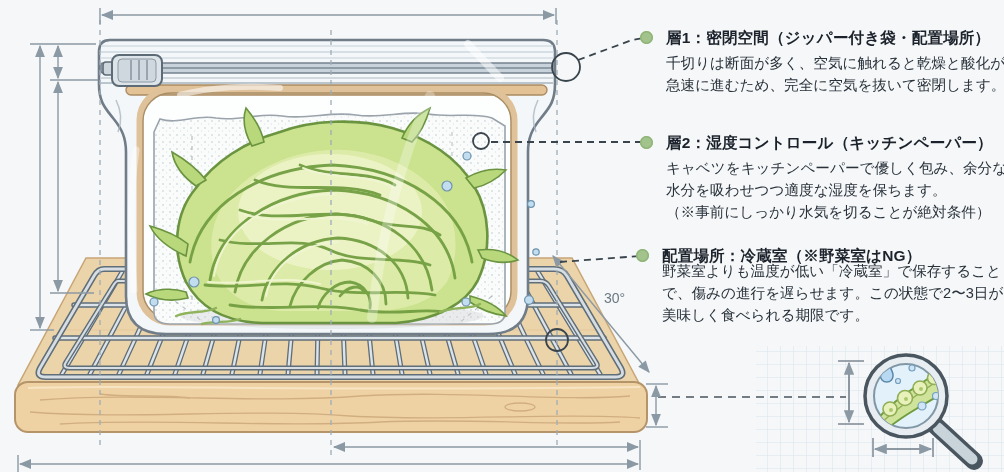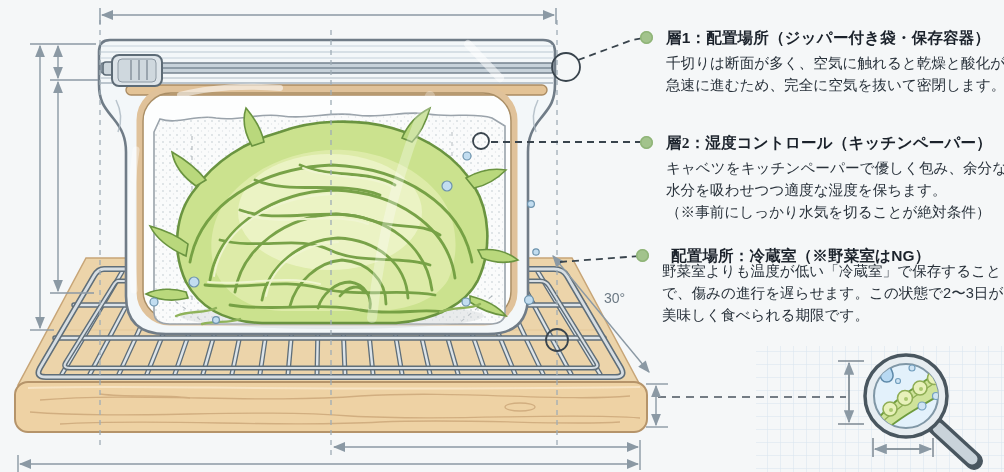--- a/index.html
+++ b/index.html
@@ -315,30 +315,30 @@
     <g stroke-dasharray="7,5">
       <path d="M578,60 L632,40 L644,38"></path>
       <line x1="491" y1="142" x2="644" y2="142"></line>
       <line x1="560" y1="262" x2="640" y2="256"></line>
     </g>
   </g>
 </svg>
 
   <div>
     <span class="bullet" style="left:640px;top:31px;"></span>
-    <div class="ann-title" style="left:666px;top:28px;">層1：配置場所（ジッパー付き袋・保存容器）</div>
+    <div class="ann-title" style="left:666px;top:28px;">層1：密閉空間（ジッパー付き袋・配置場所）</div>
     <div class="ann-body" style="left:666px;top:52px;">千切りは断面が多く、空気に触れると乾燥と酸化が急速に進むため、完全に空気を抜いて密閉します。</div>
   </div>
 
   <div>
     <span class="bullet" style="left:640px;top:136px;"></span>
-    <div class="ann-title" style="left:666px;top:133px;font-family:Liberation Serif, serif;">層2：湿度コントロール（キッチンペーパー）</div>
+    <div class="ann-title" style="left:666px;top:133px;">層2：湿度コントロール（キッチンペーパー）</div>
     <div class="ann-body" style="left:666px;top:157px;">キャベツをキッチンペーパーで優しく包み、余分な水分を吸わせつつ適度な湿度を保ちます。
 （※事前にしっかり水気を切ることが絶対条件）</div>
   </div>
 
   <div>
     <span class="bullet" style="left:636px;top:249px;"></span>
-    <div class="ann-title" style="left:662px;top:246px;margin-left:9px;">配置場所：冷蔵室（※野菜室はNG）</div>
+    <div class="ann-title" style="left:662px;top:246px;">配置場所：冷蔵室（※野菜室はNG）</div>
     <div class="ann-body" style="left:662px;top:260px;">野菜室よりも温度が低い「冷蔵室」で保存することで、傷みの進行を遅らせます。この状態で2〜3日が美味しく食べられる期限です。</div>
   </div>
 
 </div>
 
 </body></html>

